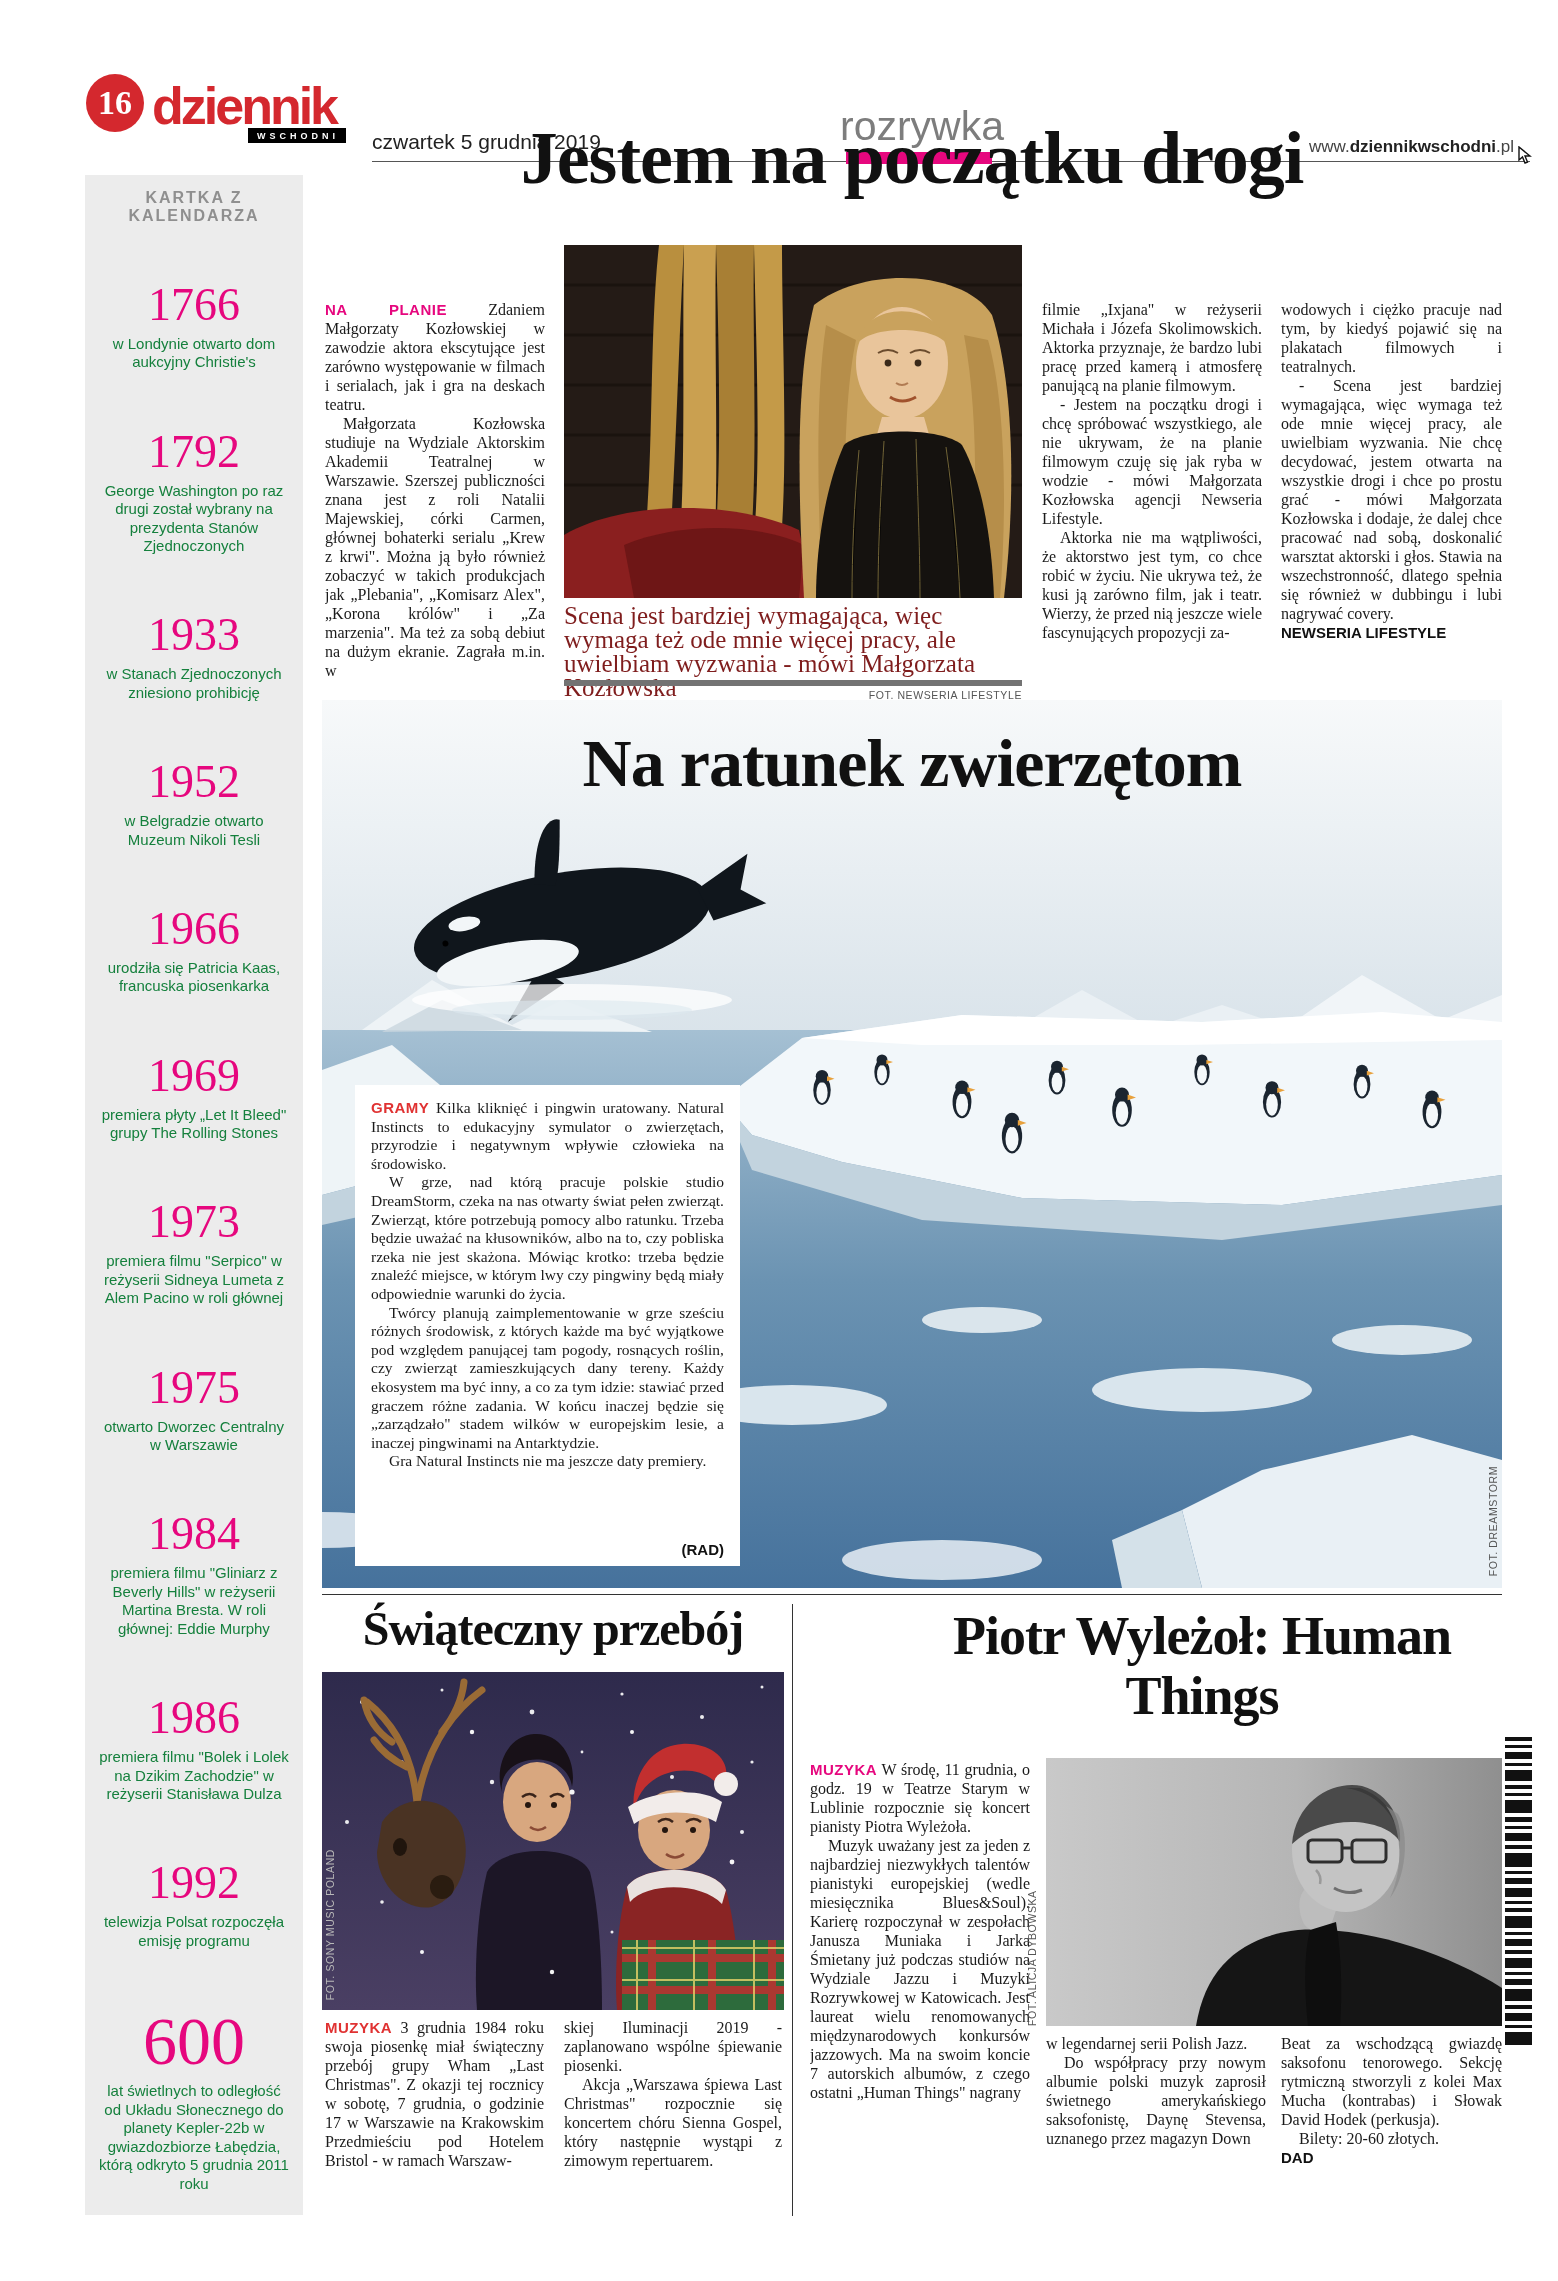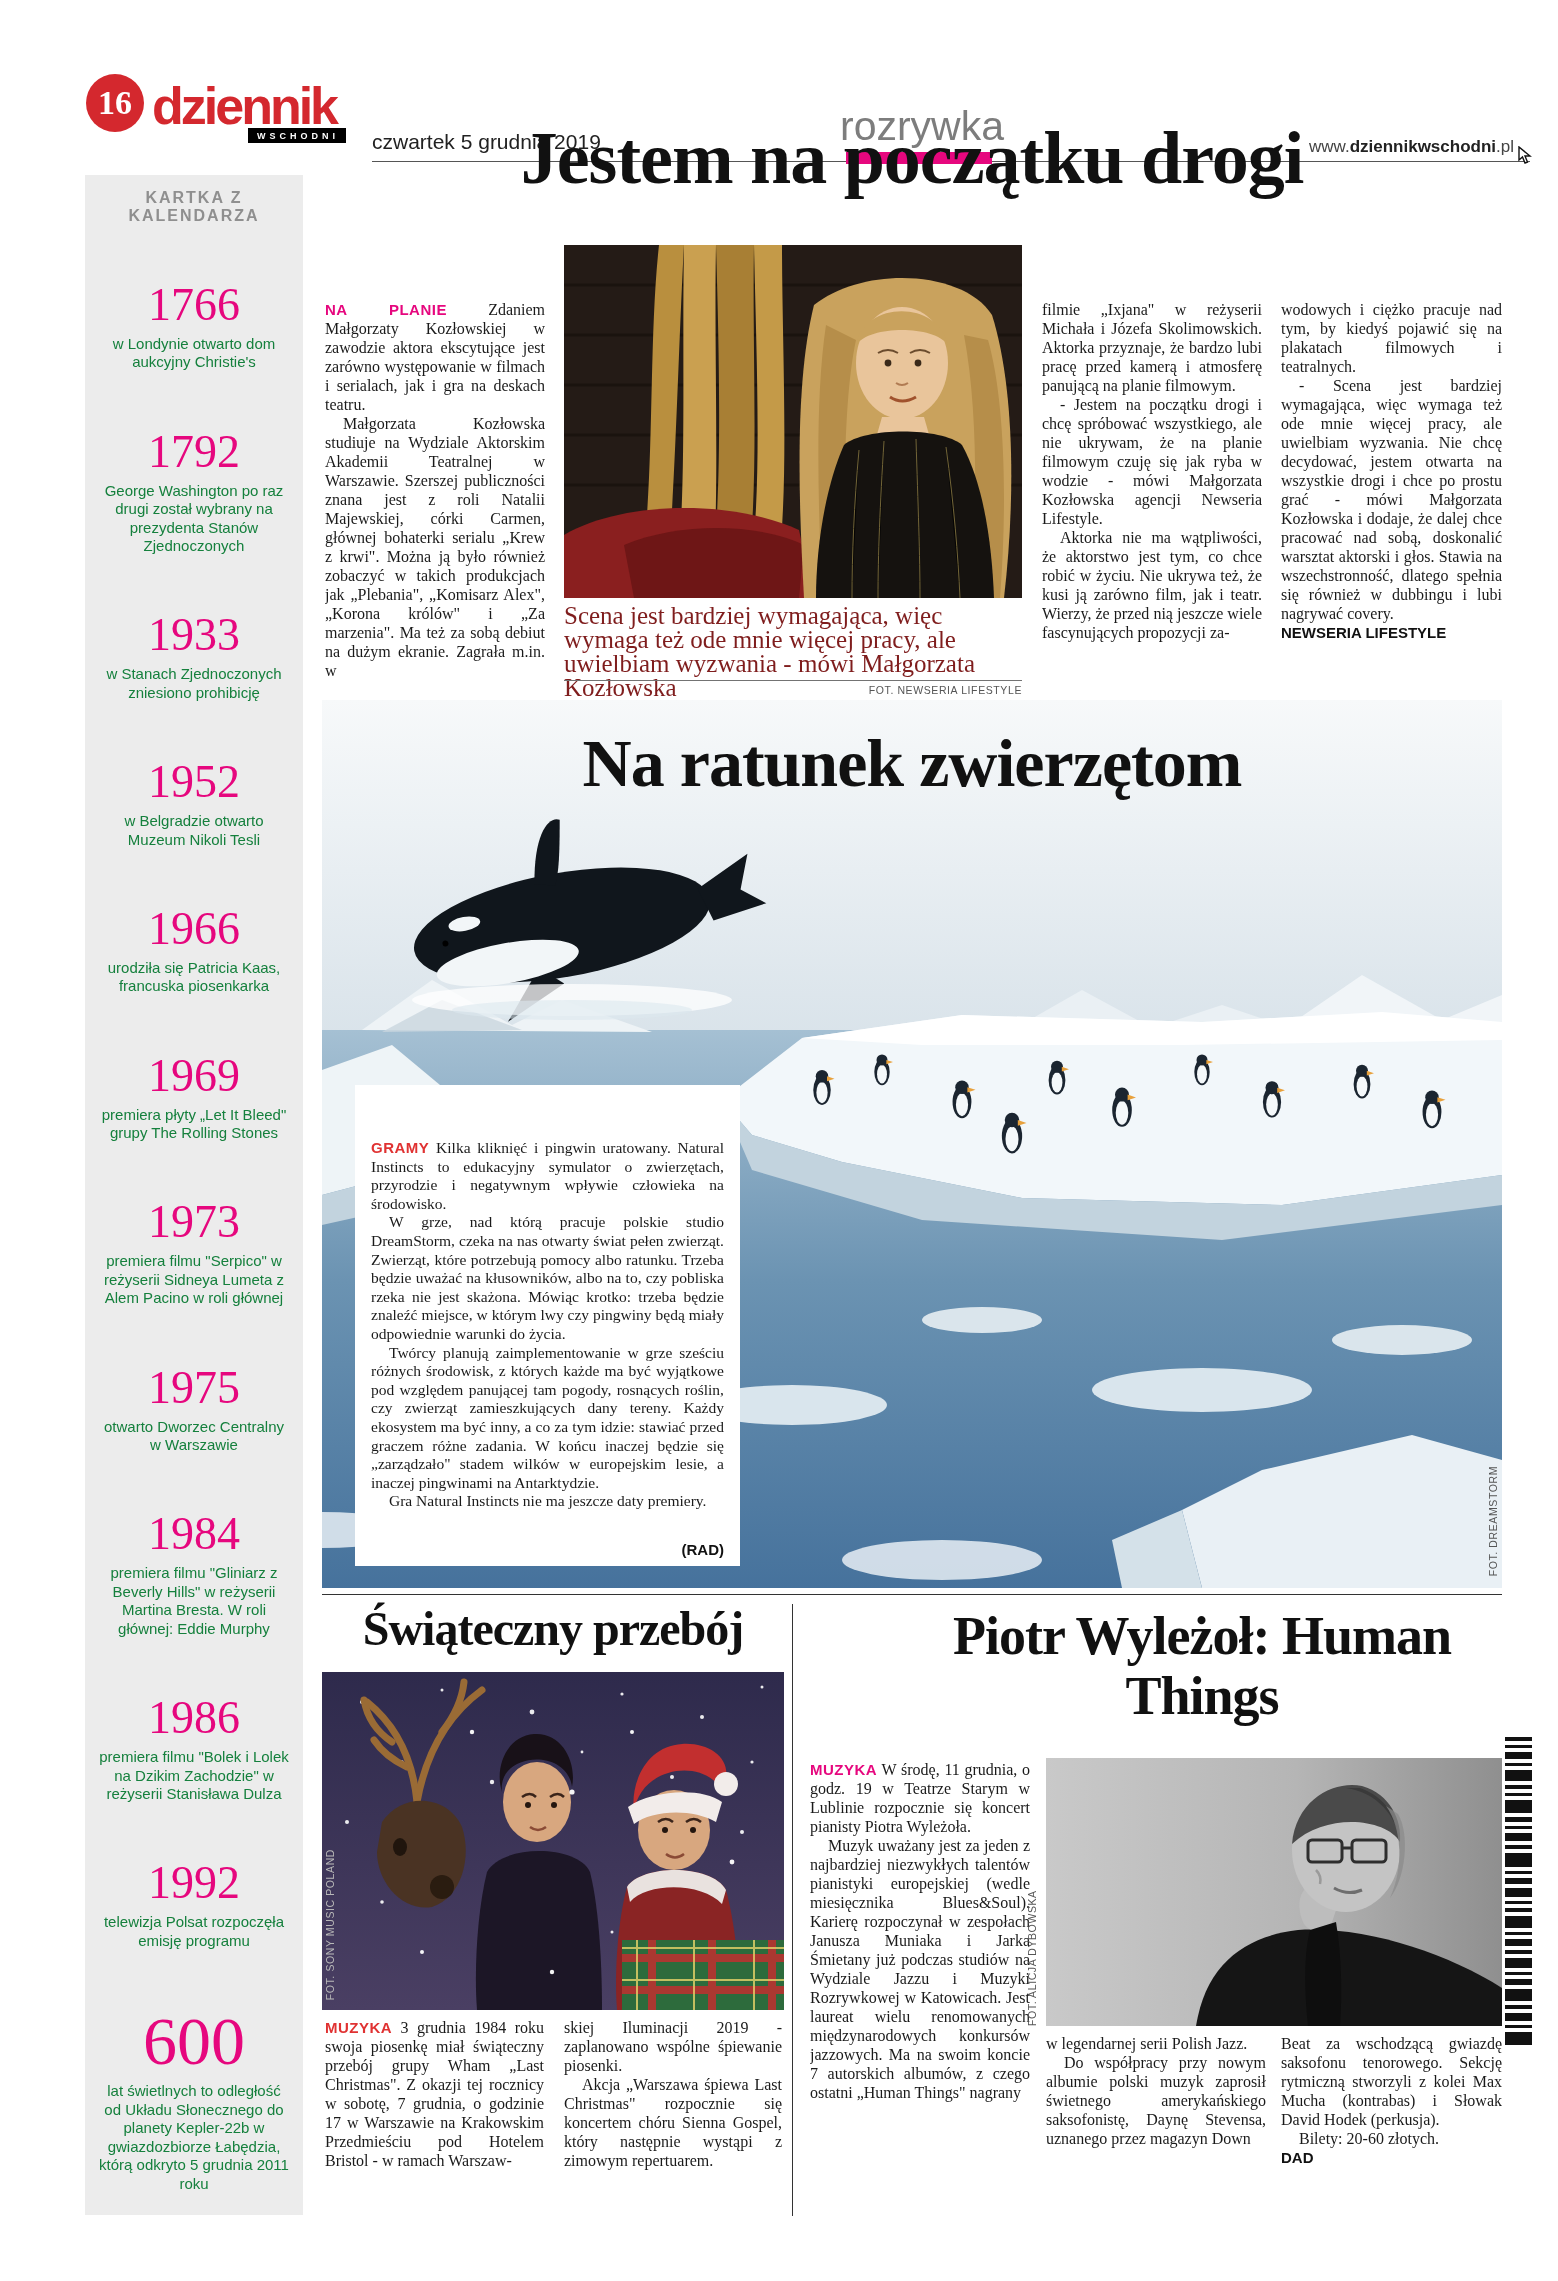--- a/index.html
+++ b/index.html
@@ -55,21 +55,21 @@
 
   
   .main-headline{left:322px;top:118px;width:1180px;font-size:74px;line-height:80px;}
   .photo-frame{overflow:hidden;}
 
   
   .hero{left:322px;top:700px;width:1180px;height:888px;overflow:hidden;}
   .hero-headline{left:322px;top:726px;width:1180px;font-size:68px;line-height:74px;z-index:3;}
   .gramy-box{left:355px;top:1085px;width:385px;height:481px;background:#fff;z-index:4;
              box-sizing:border-box;padding:14px 16px 26px 16px;}
-  .gramy-box .body-col{font-size:15.5px;line-height:18.6px;height:100%;margin-top:40px;}
+  .gramy-box .body-col{font-size:15.5px;line-height:18.6px;height:100%;}
   .rad-sig{right:16px;bottom:8px;position:absolute;}
 
   
   .xmas-headline{left:322px;top:1602px;width:462px;font-size:48px;line-height:54px;}
   .jazz-headline{left:912px;top:1606px;width:580px;font-size:54px;line-height:60px;}
 </style>
 </head>
 <body>
 
 <div class="page">
@@ -188,21 +188,21 @@
       <path d="M280,200 C300,182 378,182 398,200 C420,240 428,300 430,353 L252,353 C252,300 262,240 280,200 Z" fill="#15120f"></path>
       <g stroke="#8a7a42" stroke-width="1" opacity=".8">
         <path d="M295,205 C290,260 288,310 288,353"></path>
           <path d="M320,196 C316,260 314,310 314,353"></path>
         <path d="M352,194 C354,260 356,310 356,353"></path>
           <path d="M382,202 C390,260 394,310 396,353"></path>
       </g>
     </svg>
   </div>
   <div class="abs caption" style="left:564px;top:604px;width:458px;">Scena jest bardziej wymagająca, więc wymaga też ode mnie więcej pracy, ale uwielbiam wyzwania - mówi Małgorzata Kozłowska</div>
-  <div class="abs credit" style="left:564px;top:680px;width:458px;text-align:right;border-top:1px solid #737373;padding-top:3px;">FOT. NEWSERIA LIFESTYLE</div>
+  <div class="abs credit" style="left:564px;top:680px;width:458px;text-align:right;border-top:6px solid #737373;padding-top:3px;">FOT. NEWSERIA LIFESTYLE</div>
 
   <div class="abs body-col" style="left:1042px;top:300px;width:220px;height:392px;">
     <p class="noindent">filmie „Ixjana" w reżyserii Michała i Józefa Skolimowskich. Aktorka przyznaje, że bardzo lubi pracę przed kamerą i atmosferę panującą na planie filmowym.</p>
     <p>- Jestem na początku drogi i chcę spróbować wszystkiego, ale nie ukrywam, że na planie filmowym czuję się jak ryba w wodzie - mówi Małgorzata Kozłowska agencji Newseria Lifestyle.</p>
     <p>Aktorka nie ma wątpliwości, że aktorstwo jest tym, co chce robić w życiu. Nie ukrywa też, że kusi ją zarówno film, jak i teatr. Wierzy, że przed nią jeszcze wiele fascynujących propozycji za-</p>
   </div>
   <div class="abs body-col" style="left:1281px;top:300px;width:221px;height:400px;">
     <p class="noindent">wodowych i ciężko pracuje nad tym, by kiedyś pojawić się na plakatach filmowych i teatralnych.</p>
     <p>- Scena jest bardziej wymagająca, więc wymaga też ode mnie więcej pracy, ale uwielbiam wyzwania. Nie chcę decydować, jestem otwarta na wszystkie drogi i chce po prostu grać - mówi Małgorzata Kozłowska i dodaje, że dalej chce pracować nad sobą, doskonalić warsztat aktorski i głos. Stawia na wszechstronność, dlatego spełnia się również w dubbingu i lubi nagrywać covery.</p>
     <div class="signature">NEWSERIA LIFESTYLE</div>

